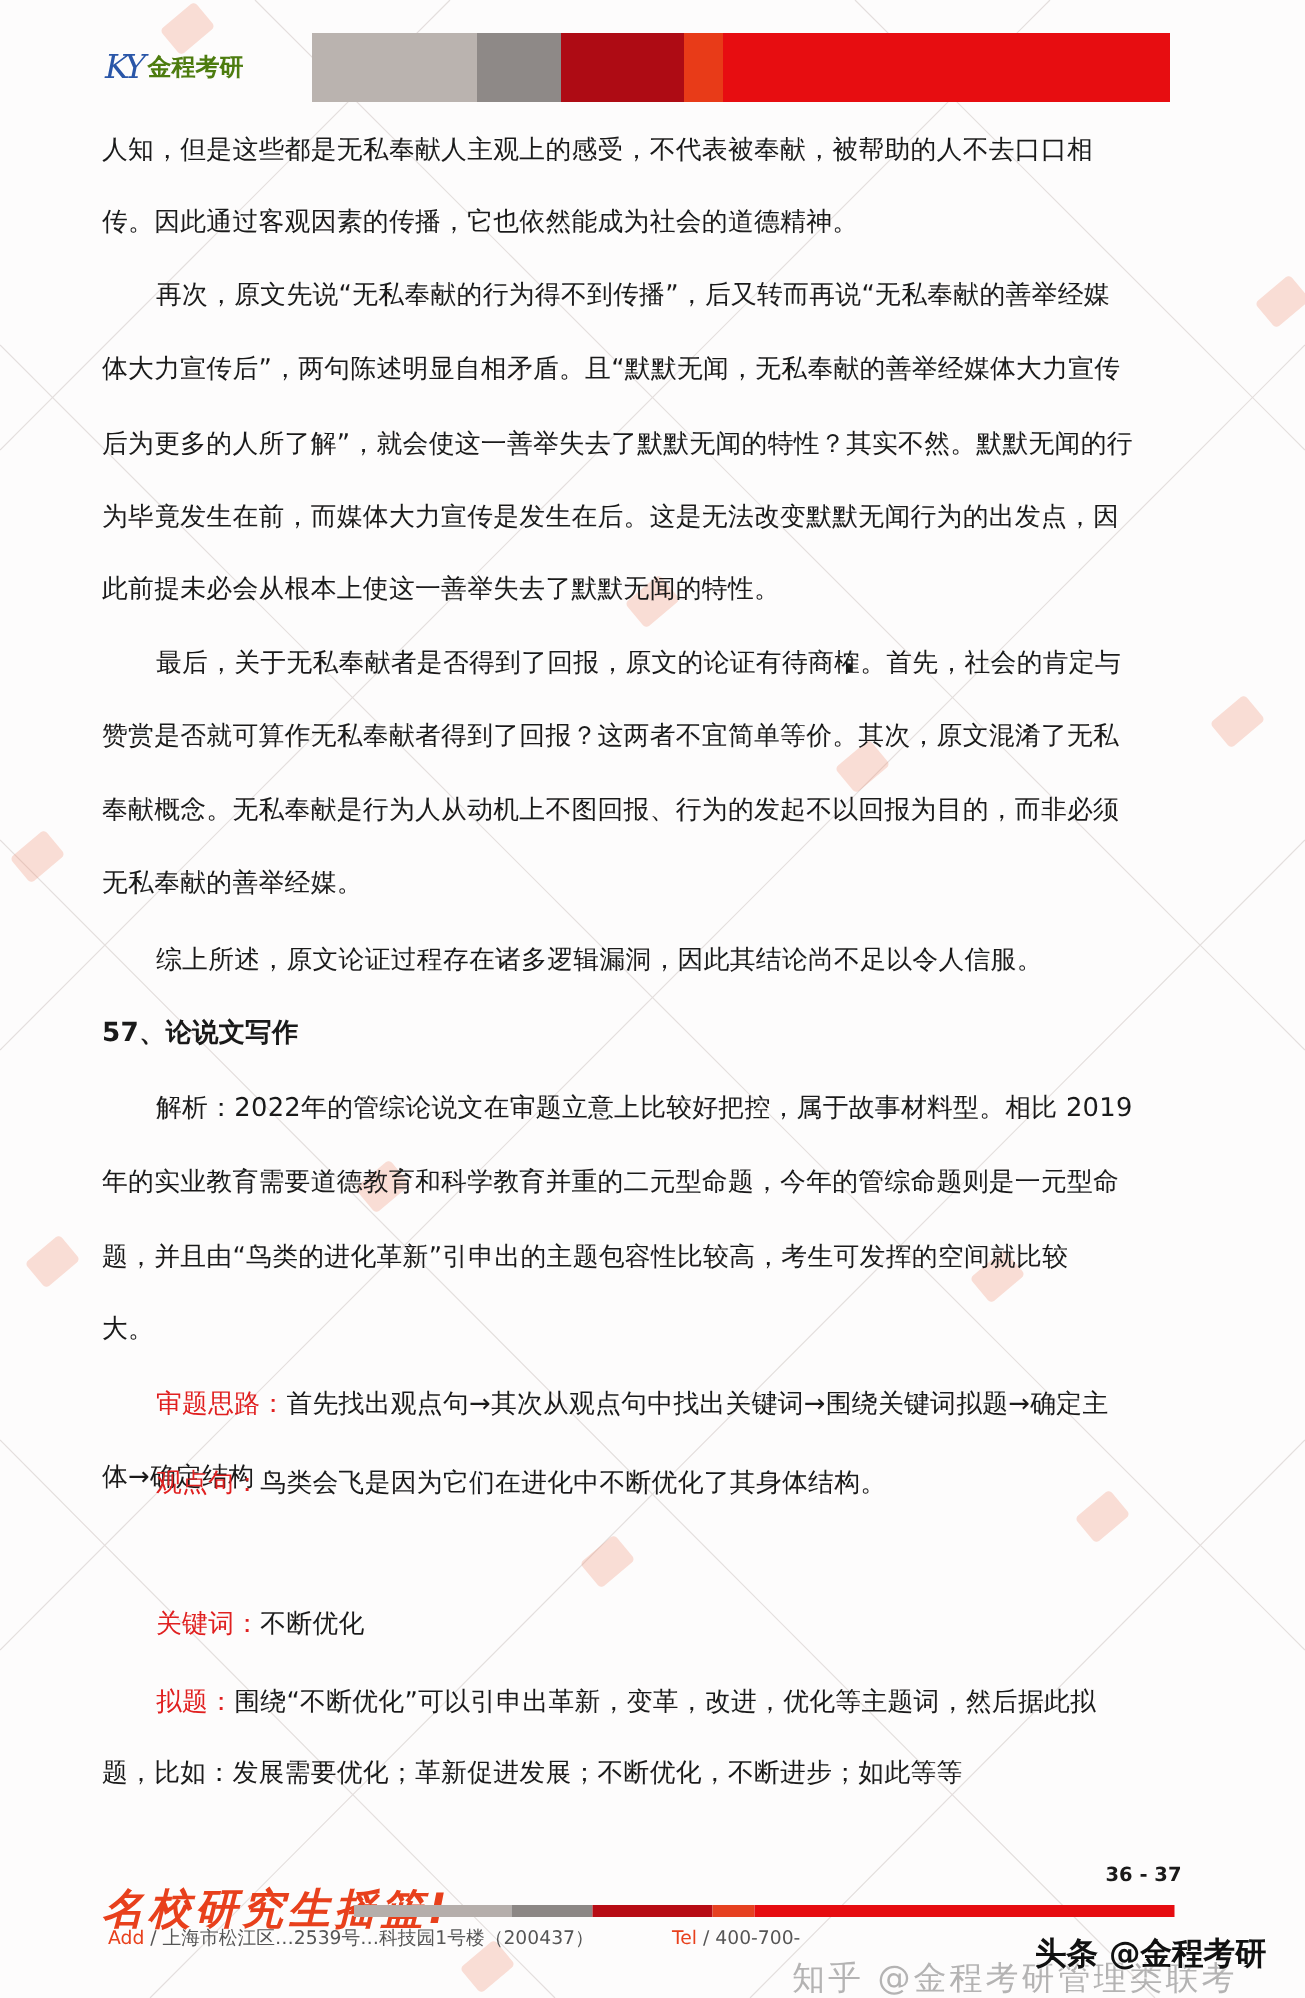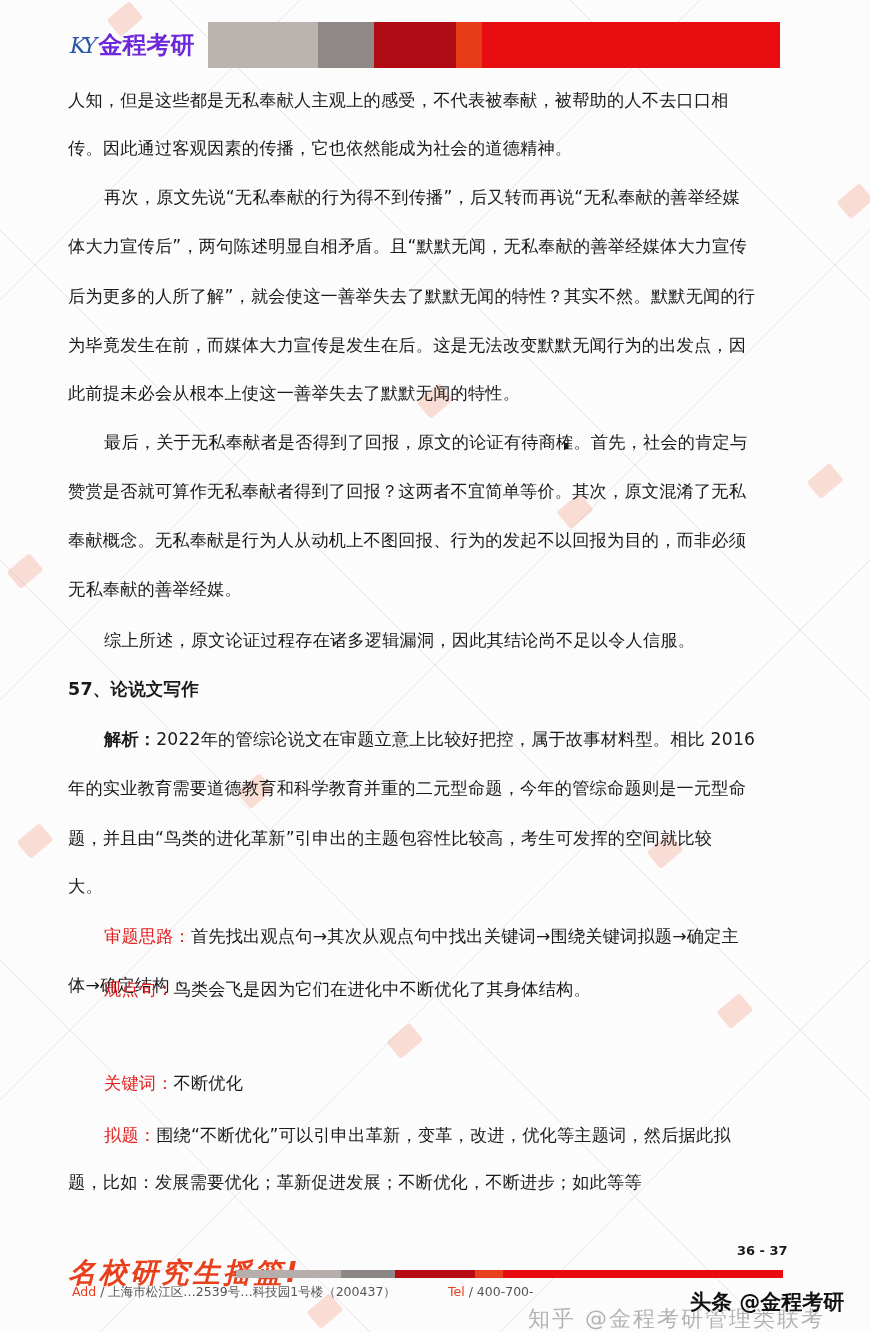--- a/index.html
+++ b/index.html
@@ -9,28 +9,28 @@
     font-family:"DejaVu Sans", "Liberation Sans", sans-serif;
     color:#1a1a1a;
   }
   .bg-lines { position:absolute; inset:0; pointer-events:none; }
   .wm { position:absolute; width:30px; height:22px; border-radius:3px;
         background:rgba(240,140,110,0.28); transform:rotate(-40deg); }
   
   .header { position:absolute; left:0; top:0; width:800px; height:80px; }
   .logo { position:absolute; left:70px; top:22px; height:46px; display:flex; align-items:center; }
   .logo-mark { font-family:"DejaVu Serif", serif; font-style:italic; color:#2a56a8; font-size:22px; letter-spacing:-3px; margin-right:4px; }
-  .logo-text { color:#6d28d9; font-weight:bold; font-size:24px; letter-spacing:0px; }
+  .logo-text { color:#4d7c0f; font-weight:bold; font-size:16px; letter-spacing:0px; }
   .hbar { position:absolute; top:22px; height:46px; }
   .hbar-slogan { position:absolute; right:100px; top:22px; height:46px; line-height:46px; color:#fff; font-size:19px; font-weight:bold; letter-spacing:1px; }
   
   .content { position:absolute; left:68px; top:76px; width:714px; }
   .line { position:absolute; left:0; white-space:nowrap; font-size:17.2px; height:24px; line-height:24px; letter-spacing:0.2px; }
   .indent { padding-left:36px; }
-  .bold { font-weight:bold;text-align:right; }
+  .bold { font-weight:normal;text-align:right; }
   .red { color:#e02020; font-weight:normal; }
   .section-title { font-weight:bold; font-size:17.5px; }
   
   .footer-slogan { position:absolute; left:68px; top:1254px; color:#e8401c; font-size:28px; font-style:italic; font-weight:bold; letter-spacing:3px; }
   .fbar { position:absolute; top:1270px; height:8px; }
   .page-num { position:absolute; left:737px; top:1243px; font-size:13px; font-weight:bold; color:#1a1a1a; }
   .addr { position:absolute; left:72px; top:1284px; font-size:12.5px; color:#555; white-space:nowrap; }
   .addr .accent { color:#e8401c; }
   .tel { position:absolute; left:448px; top:1284px; font-size:12.5px; color:#555; white-space:nowrap; }
   .tel .accent { color:#e8401c;text-align:center; }
@@ -93,21 +93,21 @@
   <div class="line indent" style="top:354px">最后，关于无私奉献者是否得到了回报，原文的论证有待商榷。首先，社会的肯定与</div>
   <div class="line" style="top:403px">赞赏是否就可算作无私奉献者得到了回报？这两者不宜简单等价。其次，原文混淆了无私</div>
   <div class="line" style="top:452px">奉献概念。无私奉献是行为人从动机上不图回报、行为的发起不以回报为目的，而非必须</div>
   <div class="line" style="top:501px">无私奉献的善举经媒。</div>
 
   <div class="line indent" style="top:552px">综上所述，原文论证过程存在诸多逻辑漏洞，因此其结论尚不足以令人信服。</div>
 
   <div class="line section-title" style="top:601px">57、论说文写作</div>
 
   <div class="line indent" style="top:651px">
-    <span class="bold">解析：</span><span>2022年的管综论说文在审题立意上比较好把控，属于故事材料型。相比 2016</span>
+    <span class="bold">解析：</span><span>2022年的管综论说文在审题立意上比较好把控，属于故事材料型。相比 2019</span>
   </div>
   <div class="line" style="top:700px">年的实业教育需要道德教育和科学教育并重的二元型命题，今年的管综命题则是一元型命</div>
   <div class="line" style="top:750px">题，并且由“鸟类的进化革新”引申出的主题包容性比较高，考生可发挥的空间就比较</div>
   <div class="line" style="top:798px">大。</div>
 
   <div class="line indent" style="top:848px">
     <span class="red">审题思路：</span><span>首先找出观点句→其次从观点句中找出关键词→围绕关键词拟题→确定主</span>
   </div>
   <div class="line" style="top:897px">体→确定结构</div>
 

